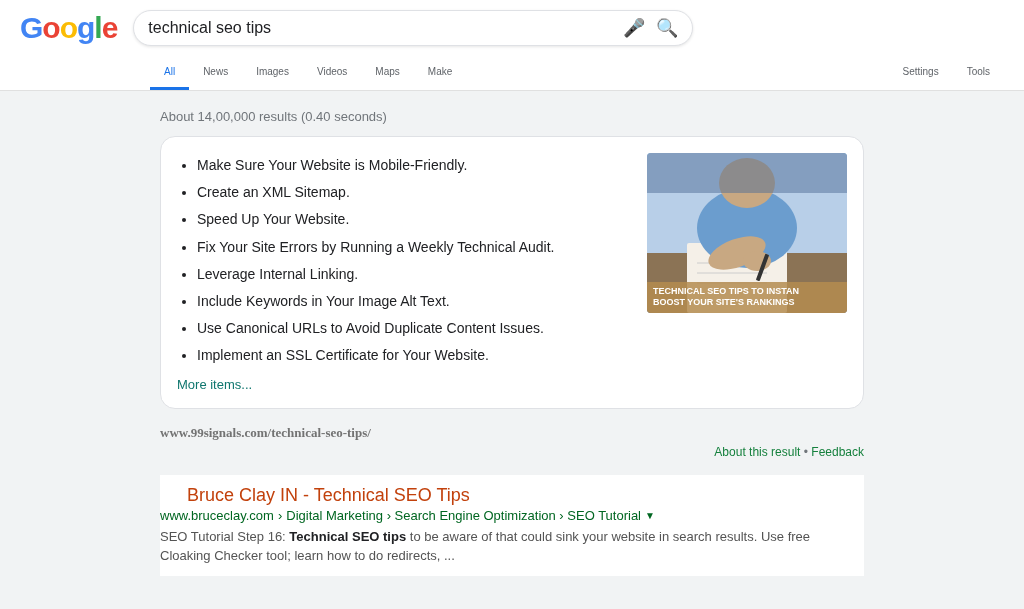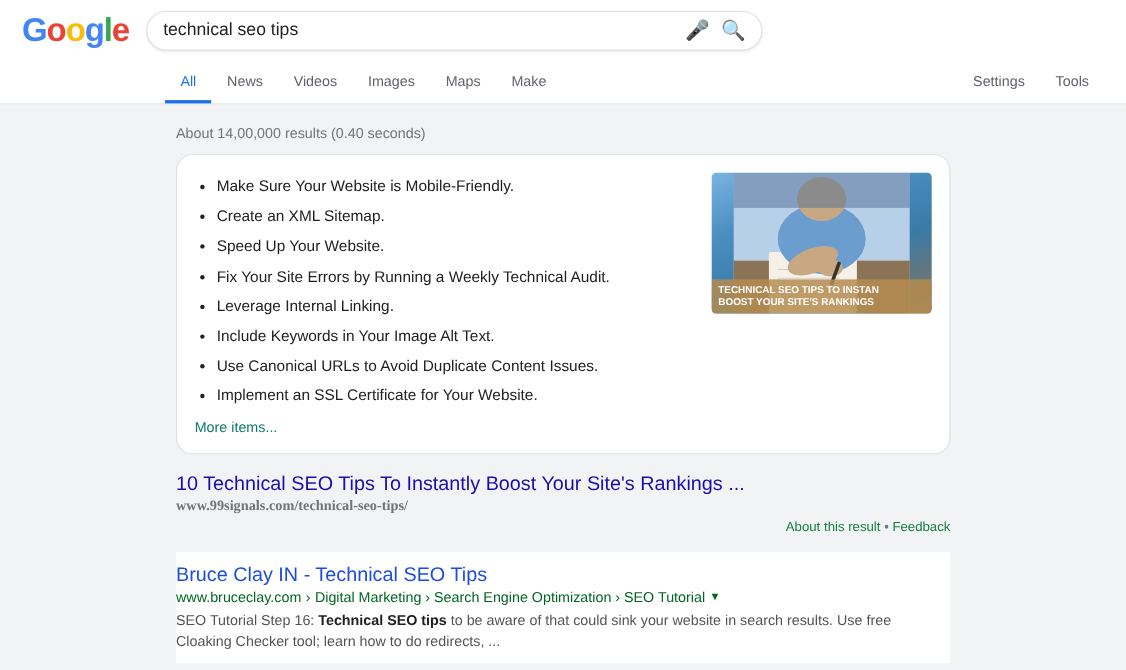--- a/index.html
+++ b/index.html
@@ -67,21 +67,21 @@
       cursor: pointer;
     }
     .nav-tabs {
       display: flex;
       align-items: center;
       gap: 0;
       margin-left: 130px;
     }
     .nav-tab {
       padding: 10px 14px;
-      font-size: 13px;
+      font-size: 10px;
       color: #5f6368;
       cursor: pointer;
       border-bottom: 3px solid transparent;
       text-decoration: none;
       display: flex;
       align-items: center;
       gap: 4px;
     }
     .nav-tab.active {
       color: #1a73e8;
@@ -125,21 +125,21 @@
     }
     .more-items {
       color: #0f766e;
       font-size: 13px;
       margin-top: 8px;
       cursor: pointer;
     }
     .snippet-image {
       width: 200px;
       min-width: 200px;
-      height: 128px;
+      height: 160px;
       background: linear-gradient(160deg, #7ab3e0 0%, #4a8fc0 30%, #3a7aa8 60%, #8B7355 100%);
       border-radius: 4px;
       overflow: hidden;
       position: relative;
       display: flex;
       flex-direction: column;
       justify-content: flex-end;
     }
     .image-caption {
       position: absolute;
@@ -182,25 +182,26 @@
       color: #15803d;
       text-decoration: none;
       cursor: pointer;
     }
     .organic-result {
       background: #fff;
       padding: 10px 0;
     }
     .organic-result-title {
       font-size: 18px;
-      color: #1d4ed8;
+      color: #c2410c;
       text-decoration: none;
       cursor: pointer;
       display: block;
       margin-bottom: 2px;
+      margin-left: 27px;
     }
     .organic-url-line {
       display: flex;
       align-items: center;
       gap: 4px;
       font-size: 13px;
       color: #006621;
       margin-bottom: 4px;
     }
     .organic-url-line .breadcrumb-arrow {
@@ -234,22 +235,22 @@
       <div class="search-icons">
         <span class="mic-icon">🎤</span>
         <span class="search-icon-btn">🔍</span>
       </div>
     </div>
   </div>
   <div style="display:flex; align-items:center;">
     <div class="nav-tabs">
       <a class="nav-tab active">All</a>
       <a class="nav-tab">News</a>
+      <a class="nav-tab">Images</a>
       <a class="nav-tab">Videos</a>
-      <a class="nav-tab">Images</a>
       <a class="nav-tab">Maps</a>
       <a class="nav-tab">Make</a>
     </div>
     <div class="nav-right">
       <a class="nav-tab">Settings</a>
       <a class="nav-tab">Tools</a>
     </div>
   </div>
 </div>
 
@@ -296,21 +297,20 @@
         <rect x="0" y="0" width="200" height="40" fill="rgba(80,110,150,0.5)"></rect>
       </svg>
       <div class="image-caption">
         <span>TECHNICAL SEO TIPS TO INSTAN</span><br>
         <span>BOOST YOUR SITE'S RANKINGS</span>
       </div>
     </div>
   </div>
 
   <div class="snippet-result-link">
-    <a class="result-title-link">10 Technical SEO Tips To Instantly Boost Your Site's Rankings ...</a>
     <div class="result-url">
       <span>www.99signals.com/</span><span><b>technical-seo-tips</b></span><span>/</span>
     </div>
     <div class="about-result">
       <a>About this result</a>
       <span> • </span>
       <a>Feedback</a>
     </div>
   </div>
 

